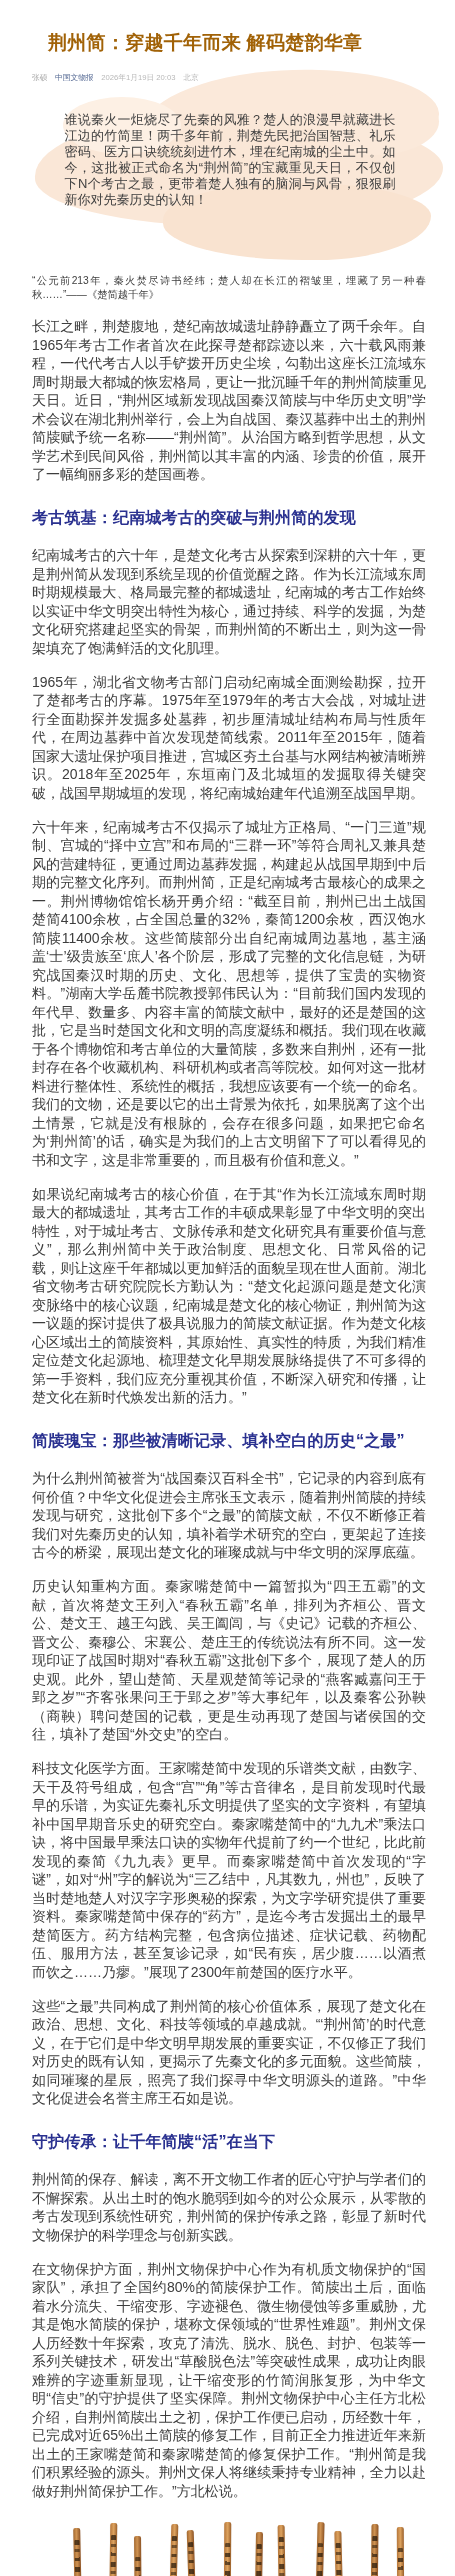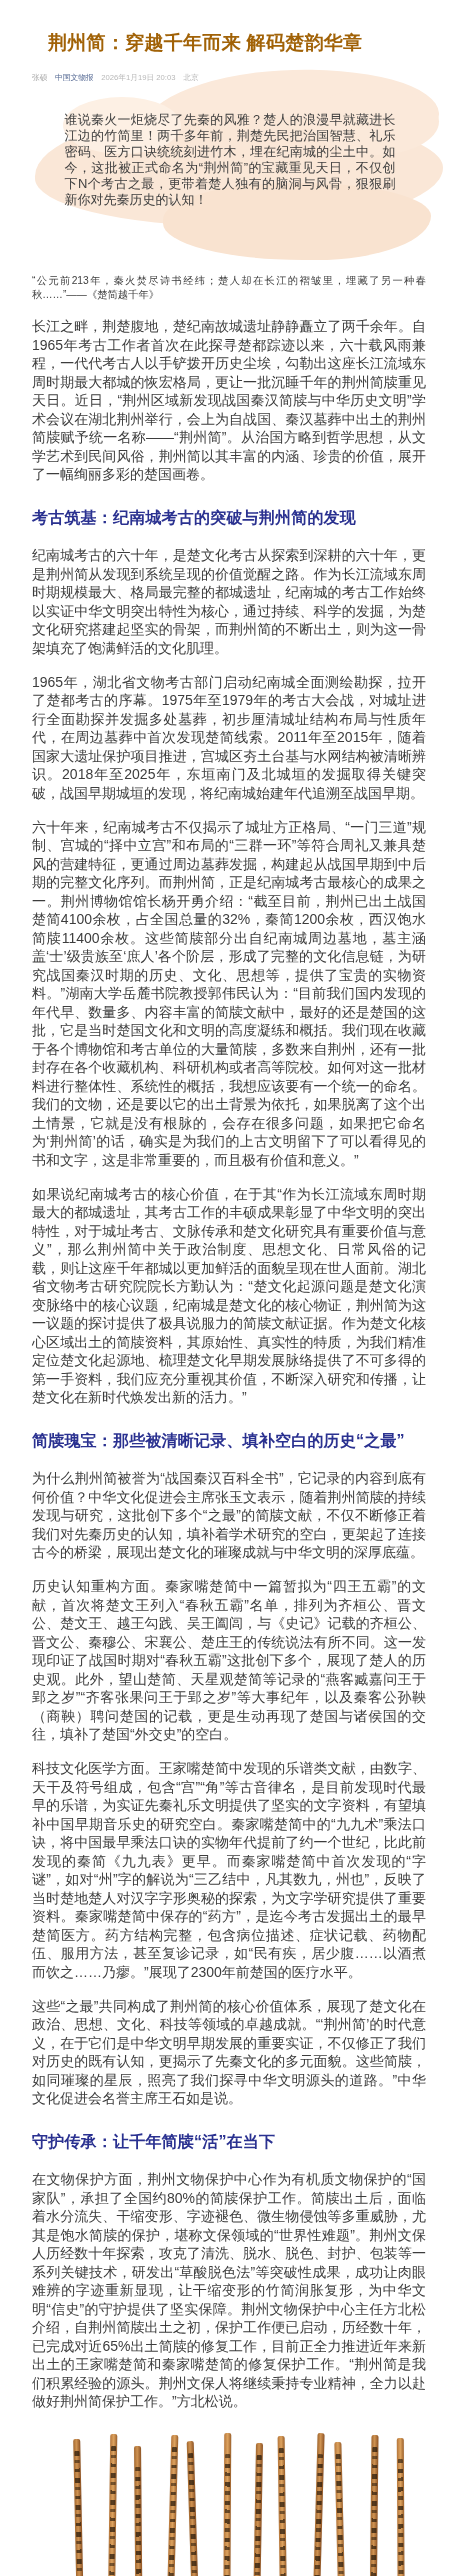--- a/index.html
+++ b/index.html
@@ -76,20 +76,21 @@
   <p class="body">六十年来，纪南城考古不仅揭示了城址方正格局、“一门三道”规制、宫城的“择中立宫”和布局的“三群一环”等符合周礼又兼具楚风的营建特征，更通过周边墓葬发掘，构建起从战国早期到中后期的完整文化序列。而荆州简，正是纪南城考古最核心的成果之一。荆州博物馆馆长杨开勇介绍：“截至目前，荆州已出土战国楚简4100余枚，占全国总量的32%，秦简1200余枚，西汉饱水简牍11400余枚。这些简牍部分出自纪南城周边墓地，墓主涵盖‘士’级贵族至‘庶人’各个阶层，形成了完整的文化信息链，为研究战国秦汉时期的历史、文化、思想等，提供了宝贵的实物资料。”湖南大学岳麓书院教授郭伟民认为：“目前我们国内发现的年代早、数量多、内容丰富的简牍文献中，最好的还是楚国的这批，它是当时楚国文化和文明的高度凝练和概括。我们现在收藏于各个博物馆和考古单位的大量简牍，多数来自荆州，还有一批封存在各个收藏机构、科研机构或者高等院校。如何对这一批材料进行整体性、系统性的概括，我想应该要有一个统一的命名。我们的文物，还是要以它的出土背景为依托，如果脱离了这个出土情景，它就是没有根脉的，会存在很多问题，如果把它命名为‘荆州简’的话，确实是为我们的上古文明留下了可以看得见的书和文字，这是非常重要的，而且极有价值和意义。”</p>
   <p class="body">如果说纪南城考古的核心价值，在于其“作为长江流域东周时期最大的都城遗址，其考古工作的丰硕成果彰显了中华文明的突出特性，对于城址考古、文脉传承和楚文化研究具有重要价值与意义”，那么荆州简中关于政治制度、思想文化、日常风俗的记载，则让这座千年都城以更加鲜活的面貌呈现在世人面前。湖北省文物考古研究院院长方勤认为：“楚文化起源问题是楚文化演变脉络中的核心议题，纪南城是楚文化的核心物证，荆州简为这一议题的探讨提供了极具说服力的简牍文献证据。作为楚文化核心区域出土的简牍资料，其原始性、真实性的特质，为我们精准定位楚文化起源地、梳理楚文化早期发展脉络提供了不可多得的第一手资料，我们应充分重视其价值，不断深入研究和传播，让楚文化在新时代焕发出新的活力。”</p>
 
   <h2 class="sec">简牍瑰宝：那些被清晰记录、填补空白的历史“之最”</h2>
   <p class="body">为什么荆州简被誉为“战国秦汉百科全书”，它记录的内容到底有何价值？中华文化促进会主席张玉文表示，随着荆州简牍的持续发现与研究，这批创下多个“之最”的简牍文献，不仅不断修正着我们对先秦历史的认知，填补着学术研究的空白，更架起了连接古今的桥梁，展现出楚文化的璀璨成就与中华文明的深厚底蕴。</p>
   <p class="body">历史认知重构方面。秦家嘴楚简中一篇暂拟为“四王五霸”的文献，首次将楚文王列入“春秋五霸”名单，排列为齐桓公、晋文公、楚文王、越王勾践、吴王阖闾，与《史记》记载的齐桓公、晋文公、秦穆公、宋襄公、楚庄王的传统说法有所不同。这一发现印证了战国时期对“春秋五霸”这批创下多个，展现了楚人的历史观。此外，望山楚简、天星观楚简等记录的“燕客臧嘉问王于郢之岁”“齐客张果问王于郢之岁”等大事纪年，以及秦客公孙鞅（商鞅）聘问楚国的记载，更是生动再现了楚国与诸侯国的交往，填补了楚国“外交史”的空白。</p>
   <p class="body">科技文化医学方面。王家嘴楚简中发现的乐谱类文献，由数字、天干及符号组成，包含“宫”“角”等古音律名，是目前发现时代最早的乐谱，为实证先秦礼乐文明提供了坚实的文字资料，有望填补中国早期音乐史的研究空白。秦家嘴楚简中的“九九术”乘法口诀，将中国最早乘法口诀的实物年代提前了约一个世纪，比此前发现的秦简《九九表》更早。而秦家嘴楚简中首次发现的“字谜”，如对“州”字的解说为“三乙结中，凡其数九，州也”，反映了当时楚地楚人对汉字字形奥秘的探索，为文字学研究提供了重要资料。秦家嘴楚简中保存的“药方”，是迄今考古发掘出土的最早楚简医方。药方结构完整，包含病位描述、症状记载、药物配伍、服用方法，甚至复诊记录，如“民有疾，居少腹……以酒煮而饮之……乃瘳。”展现了2300年前楚国的医疗水平。</p>
   <p class="body">这些“之最”共同构成了荆州简的核心价值体系，展现了楚文化在政治、思想、文化、科技等领域的卓越成就。“‘荆州简’的时代意义，在于它们是中华文明早期发展的重要实证，不仅修正了我们对历史的既有认知，更揭示了先秦文化的多元面貌。这些简牍，如同璀璨的星辰，照亮了我们探寻中华文明源头的道路。”中华文化促进会名誉主席王石如是说。</p>
 
   <h2 class="sec">守护传承：让千年简牍“活”在当下</h2>
+  <p class="body">荆州简的保存、解读，离不开文物工作者的匠心守护与学者们的不懈探索。从出土时的饱水脆弱到如今的对公众展示，从零散的考古发现到系统性研究，荆州简的保护传承之路，彰显了新时代文物保护的科学理念与创新实践。</p>
   <p class="body">在文物保护方面，荆州文物保护中心作为有机质文物保护的“国家队”，承担了全国约80%的简牍保护工作。简牍出土后，面临着水分流失、干缩变形、字迹褪色、微生物侵蚀等多重威胁，尤其是饱水简牍的保护，堪称文保领域的“世界性难题”。荆州文保人历经数十年探索，攻克了清洗、脱水、脱色、封护、包装等一系列关键技术，研发出“草酸脱色法”等突破性成果，成功让肉眼难辨的字迹重新显现，让干缩变形的竹简润胀复形，为中华文明“信史”的守护提供了坚实保障。荆州文物保护中心主任方北松介绍，自荆州简牍出土之初，保护工作便已启动，历经数十年，已完成对近65%出土简牍的修复工作，目前正全力推进近年来新出土的王家嘴楚简和秦家嘴楚简的修复保护工作。“荆州简是我们积累经验的源头。荆州文保人将继续秉持专业精神，全力以赴做好荆州简保护工作。”方北松说。</p>
 
   <figure>
     <div class="slips">
       <div class="slip"></div>
       <div class="slip"></div>
       <div class="slip"></div>
       <div class="slip"></div>
       <div class="slip"></div>
       <div class="slip"></div>

